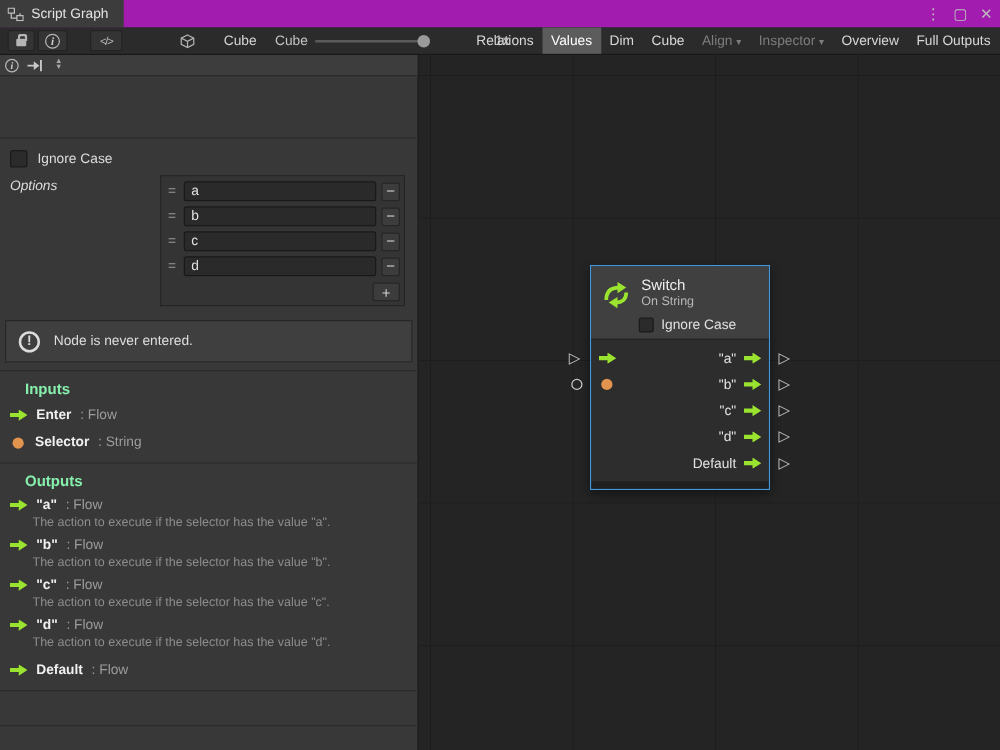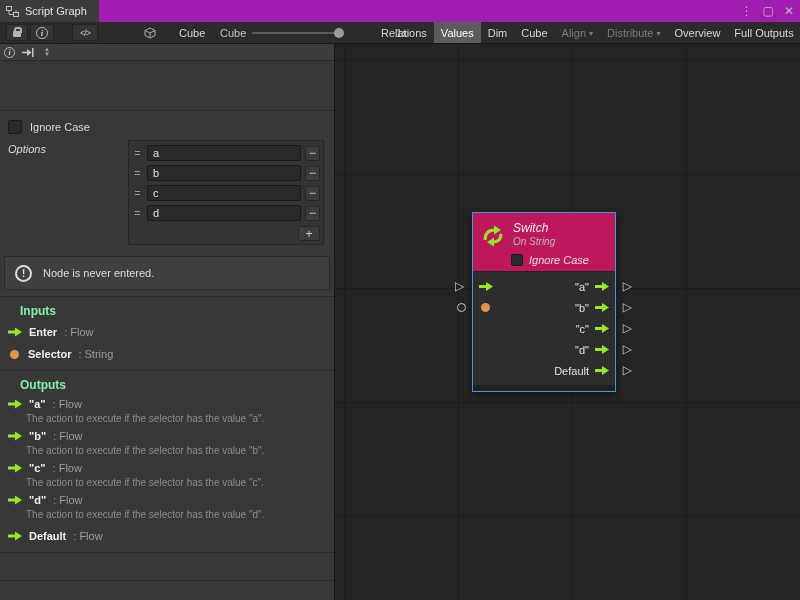--- a/index.html
+++ b/index.html
@@ -75,21 +75,21 @@
 
   
   .canvas { position:absolute; left:335px; top:44px; width:465px; height:556px; background:#242424;
     background-image:
       linear-gradient(to right, #1d1d1d 1px, transparent 1px),
       linear-gradient(to bottom, #1d1d1d 1px, transparent 1px);
     background-size:114px 114px; background-position:9px 16px; }
 
   
   .node { position:absolute; left:137px; top:168px; width:144px; border:1px solid #3e9adf; background:#2d2d2d; box-shadow:0 3px 8px rgba(0,0,0,.45); }
-  .node-top { background:#be185d; padding:7px 8px 5px;font-style:italic; }
+  .node-top { background:#404040; padding:7px 8px 5px; }
   .node-title-row { display:flex; align-items:center; gap:8px; height:30px; }
   .node-titles { display:flex; flex-direction:column; line-height:13px; }
   .nt { font-size:12px; color:#ececec; }
   .ns { font-size:10px; color:#b8b8b8; }
   .node-ignore { display:flex; align-items:center; gap:6px; margin:4px 0 0 30px; color:#e0e0e0; }
   .node-body { border-top:1px solid #242424; padding:4px 0; background:#2d2d2d; }
   .port-row { height:21px; display:flex; align-items:center; padding:0 6px; }
   .p-slot { width:18px; display:flex; align-items:center; }
   .p-label { margin-left:auto; margin-right:6px; color:#e3e3e3; }
   .node-footer { height:6px; background:#202020; }
@@ -145,21 +145,21 @@
   <div class="tb-buttons">
     <span class="tb-btn">Relations</span>
     <span class="tb-btn active">Values</span>
     <span class="tb-btn">Dim</span>
     <span class="tb-btn">Cube</span>
     <span class="tb-btn disabled">
       <span>Align</span>
       <span class="caret">▾</span>
     </span>
     <span class="tb-btn disabled">
-      <span>Distribute</span>
+      <span>Inspector</span>
       <span class="caret">▾</span>
     </span>
     <span class="tb-btn">Overview</span>
     <span class="tb-btn">Full Outputs</span>
   </div>
 </div>
 
 <div class="inspector">
 
   <div class="insp-header">

